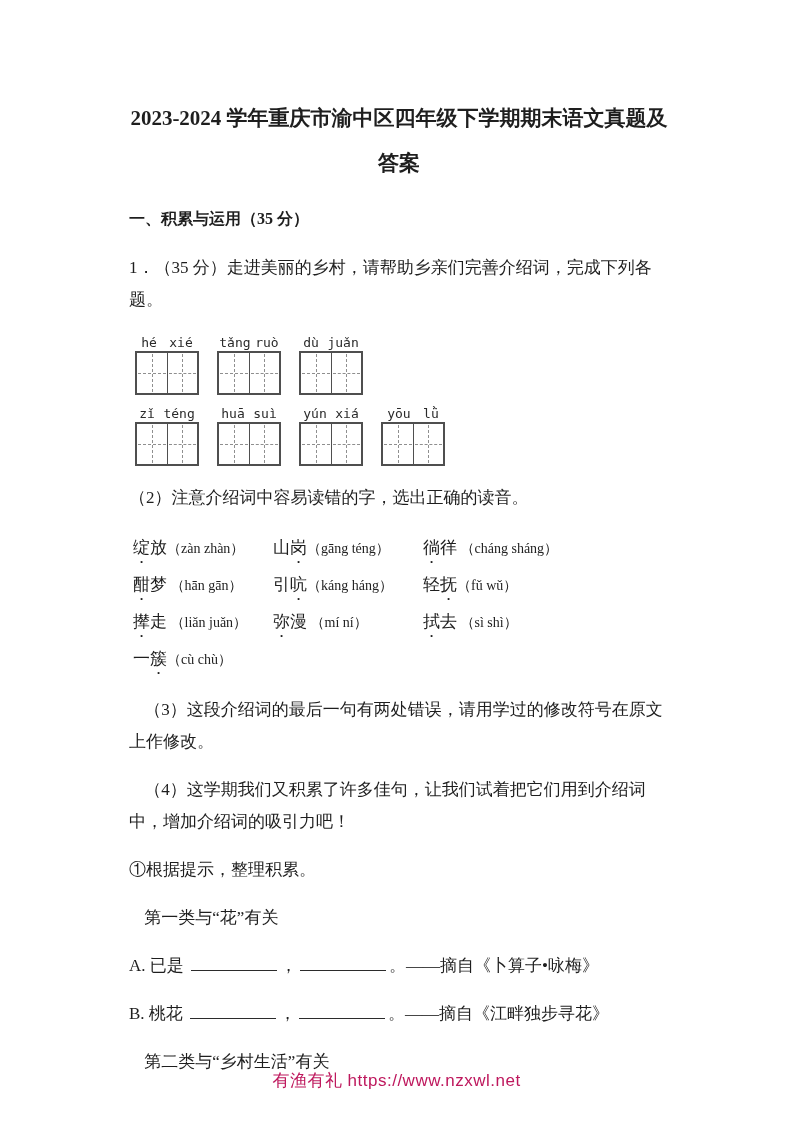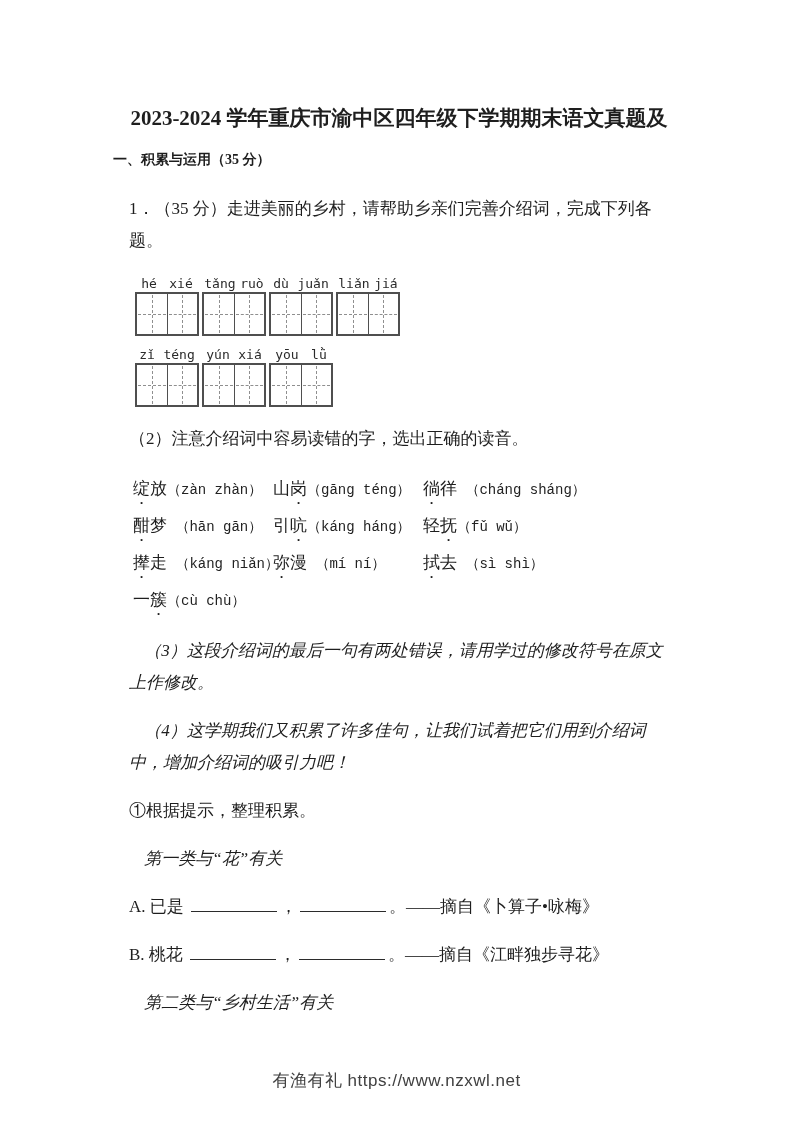--- a/index.html
+++ b/index.html
@@ -9,78 +9,79 @@
     margin:0 auto;
     background:#ffffff;
     box-sizing:border-box;
     padding:96px 108px 0 113px;
     font-family:"Liberation Serif","DejaVu Serif",serif;
     color:#1e1e1e;
     overflow:hidden;
   }
   .title { text-align:center; font-weight:bold; font-size:21px; line-height:45px; margin:0 -12px 2px -12px; }
   .title div { white-space:nowrap; }
-  .sec-heading { font-weight:bold; font-size:14px; line-height:34px; margin:0; }
+  .sec-heading { font-weight:bold; font-size:16px; line-height:34px; margin:16px; }
   p.body { font-size:17px; line-height:32px; margin:16px; }
   .stem { line-height:32px; }
   .passage { text-indent:2em; text-align:justify; white-space:pre-wrap; }
   .indent-lg { text-indent:1.6em; }
-  .indent-sm { text-indent:0.9em;font-style:italic; }
+  .indent-sm { text-indent:0.9em; }
 
   
   .py-section { margin:2px 0 8px 22px; }
-  .py-row { display:flex; gap:3px; margin-bottom:8px; }
+  .py-row { display:flex; gap:18px; margin-bottom:8px; }
   .py-group { width:64px; }
   .py-label {
     display:flex; justify-content:space-around; align-items:flex-end;
     height:18px; margin-bottom:1px;
     font-family:"DejaVu Sans Mono",monospace; font-size:13px; color:#2a2a2a;
   }
   .py-boxes { display:flex; border:2px solid #4f4f4f; height:40px; background:#fff; }
   .py-cell { flex:1; position:relative; }
   .py-cell + .py-cell { border-left:1.5px solid #4f4f4f; }
   .py-cell::before { content:""; position:absolute; top:1px; bottom:1px; left:50%; border-left:1px dashed #8f8f8f; }
   .py-cell::after  { content:""; position:absolute; left:1px; right:1px; top:50%; border-top:1px dashed #8f8f8f; }
 
   
   .word-grid {
     display:grid; grid-template-columns:140px 150px 1fr;
     padding-left:20px; margin:0 0 2px 0;
     font-size:17px; line-height:36px;
   }
   .word-item { white-space:nowrap; }
-  .word-item .py { font-family:Liberation Mono, monospace; font-size:14px; color:#222; }
+  .word-item .py { font-family:Liberation Serif, serif; font-size:14px; color:#222; }
   .dotted {
     -webkit-text-emphasis:filled dot #1e1e1e;
     -webkit-text-emphasis-position:under right;
     text-emphasis:filled dot #1e1e1e;
     text-emphasis-position:under right;
   }
 
   
   .fill-line { line-height:34px; margin:0; }
   .blank {
     display:inline-block; width:86px; height:3px;
     border-bottom:1px solid #2b2b2b; margin:0 3px;
   }
 
   .footer {
     position:absolute; left:0; right:0; bottom:30px;
     text-align:center;
     font-family:"Liberation Sans","DejaVu Sans",sans-serif;
-    font-size:17px; color:#404040; letter-spacing:0.5px;
+    font-size:17px; color:#be185d; letter-spacing:0.5px;
   }
 </style>
 </head>
 <body>
 
 <div class="page">
 
   <div class="title">
     <div>2023-2024 学年重庆市渝中区四年级下学期期末语文真题及</div>
+    <div>答案</div>
   </div>
 
   <p class="sec-heading">一、积累与运用（35 分）</p>
 
   <p class="body stem">1．（35 分）走进美丽的乡村，请帮助乡亲们完善介绍词，完成下列各题。</p>
 
 
 
   <div class="py-section" id="pinyin-grid">
       <div class="py-row">
@@ -107,36 +108,36 @@
         <div class="py-group">
           <div class="py-label">
             <span>dù</span>
             <span>juǎn</span>
           </div>
           <div class="py-boxes">
             <div class="py-cell"></div>
             <div class="py-cell"></div>
           </div>
         </div>
+      </div>
+      <div class="py-row">
         <div class="py-group">
           <div class="py-label">
-            <span>liǎn</span>
-            <span>jiá</span>
+            <span>zǐ</span>
+            <span>téng</span>
           </div>
           <div class="py-boxes">
             <div class="py-cell"></div>
             <div class="py-cell"></div>
           </div>
         </div>
-      </div>
-      <div class="py-row">
         <div class="py-group">
           <div class="py-label">
-            <span>zǐ</span>
-            <span>téng</span>
+            <span>huā</span>
+            <span>suì</span>
           </div>
           <div class="py-boxes">
             <div class="py-cell"></div>
             <div class="py-cell"></div>
           </div>
         </div>
         <div class="py-group">
           <div class="py-label">
             <span>yún</span>
             <span>xiá</span>
@@ -161,21 +162,21 @@
 
   <p class="body">（2）注意介绍词中容易读错的字，选出正确的读音。</p>
 
   <div class="word-grid" id="word-grid">
       <div class="word-item"><span class="word"><span class="dotted">绽</span><span>放</span></span><span class="py">（zàn zhàn）</span></div>
       <div class="word-item"><span class="word"><span>山</span><span class="dotted">岗</span></span><span class="py">（gāng téng）</span></div>
       <div class="word-item"><span class="word"><span class="dotted">徜</span><span>徉</span></span><span class="py"> （cháng sháng）</span></div>
       <div class="word-item"><span class="word"><span class="dotted">酣</span><span>梦</span></span><span class="py"> （hān gān）</span></div>
       <div class="word-item"><span class="word"><span>引</span><span class="dotted">吭</span></span><span class="py">（káng háng）</span></div>
       <div class="word-item"><span class="word"><span>轻</span><span class="dotted">抚</span></span><span class="py">（fǔ wǔ）</span></div>
-      <div class="word-item"><span class="word"><span class="dotted">撵</span><span>走</span></span><span class="py"> （káng niǎn）</span></div>
+      <div class="word-item"><span class="word"><span class="dotted">撵</span><span>走</span></span><span class="py"> （liǎn juǎn）</span></div>
       <div class="word-item"><span class="word"><span class="dotted">弥</span><span>漫</span></span><span class="py"> （mí ní）</span></div>
       <div class="word-item"><span class="word"><span class="dotted">拭</span><span>去</span></span><span class="py"> （sì shì）</span></div>
       <div class="word-item"><span class="word"><span>一</span><span class="dotted">簇</span></span><span class="py">（cù chù）</span></div>
     </div>
 
   <p class="body indent-sm">（3）这段介绍词的最后一句有两处错误，请用学过的修改符号在原文上作修改。</p>
 
   <p class="body indent-sm">（4）这学期我们又积累了许多佳句，让我们试着把它们用到介绍词中，增加介绍词的吸引力吧！</p>
 
   <p class="body">①根据提示，整理积累。</p>

